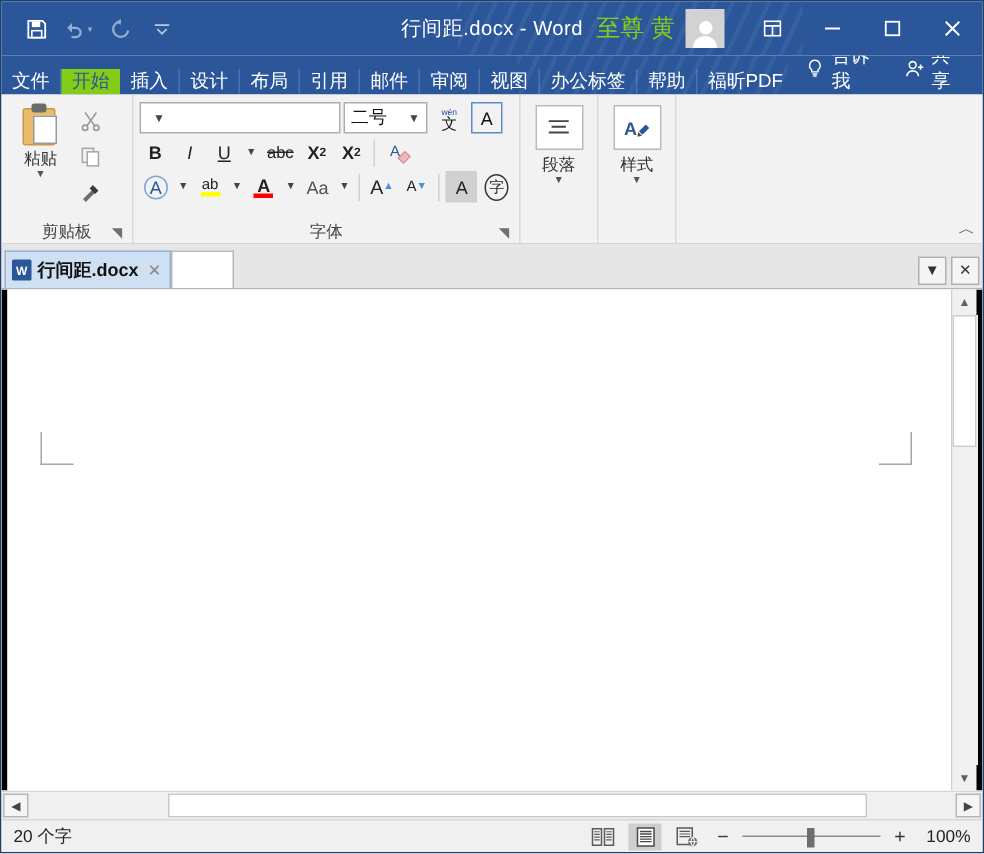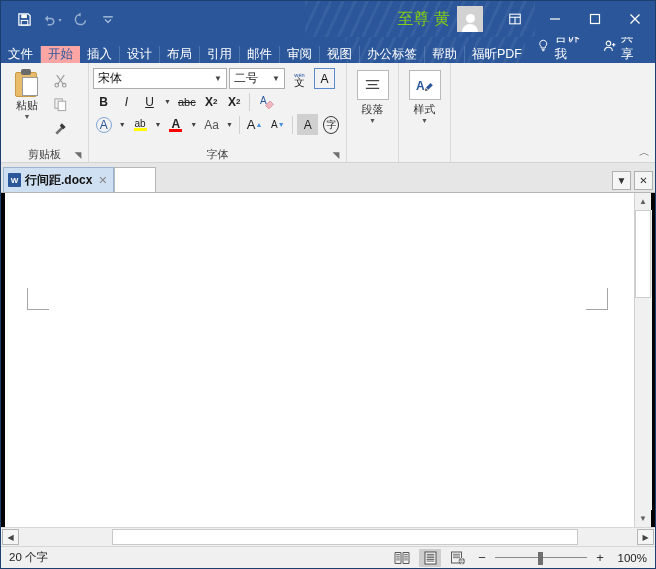--- a/index.html
+++ b/index.html
@@ -72,21 +72,21 @@
       rgba(255,255,255,0.05) 0px, rgba(255,255,255,0.05) 3px,
       rgba(0,0,0,0) 3px, rgba(0,0,0,0) 11px);
     pointer-events:none;
   }
   .rtab {
     color: #ffffff; font-size: 12.5px; padding: 0 7px;
     display: flex; align-items: center; cursor: pointer;
     border-right: 1px solid #4b73ad; white-space: nowrap;
   }
   .rtab:first-child { border-left: none; }
-  .rtab.active { background: #fca5a5; color: #2b579a; border-right: none; }
+  .rtab.active { background: #84cc16; color: #2b579a; border-right: none; }
   .rtab.noborder { border-right: none; }
   .tellme { display: flex; align-items: center; gap: 5px; color: #fff; font-size: 12.5px; padding: 0 8px; cursor: pointer; z-index:2;}
   .share { display: flex; align-items: center; gap: 4px; color: #fff; font-size: 12.5px; padding: 0 10px 0 4px; cursor: pointer; z-index:2;}
 
   
   .ribbon {
     background: #f2f2f2; height: 100px; flex: 0 0 100px;
     border-bottom: 1px solid #d4d4d4;
     display: flex; position: relative;
   }
@@ -285,20 +285,21 @@
           <path d="M8 0.6 5.2 2.8 8 5z" fill="#95aed0"></path>
         </svg>
       </div>
       <div class="qat-btn dim" title="自定义快速访问工具栏">
         <svg width="14" height="14" viewBox="0 0 16 16">
           <path d="M2.5 5.5h11M4.5 8.5l3.5 3.5 3.5-3.5" fill="none" stroke="#b9cbe4" stroke-width="1.3"></path>
         </svg>
       </div>
     </div>
 
+    <div class="title-text">行间距.docx  -  Word</div>
 
     <div class="tb-right">
       <span class="acct-name">至尊 黄</span>
       <div class="avatar">
         <div class="avatar-inner">
           <div class="h"></div>
             <div class="b"></div>
         </div>
       </div>
       <div class="win-btn" title="功能区显示选项">
@@ -398,21 +399,20 @@
         <span class="dlg-launcher">◥</span>
       </div>
     </div>
 
     <div class="rgroup grp-font">
       <div class="rgroup-body">
         <div class="font-rows">
 
           <div class="font-row">
             <div class="combo combo-name">
-              <span class="cv" title="字体">宋体</span>
               <span class="carr">▼</span>
             </div>
             <div class="combo combo-size">
               <span class="cv" title="字号">二号</span>
               <span class="carr">▼</span>
             </div>
             <div class="fbtn" title="拼音指南">
               <svg width="19" height="19" viewBox="0 0 20 20">
                 <text x="10" y="8" font-size="6" fill="#1f4e9c" text-anchor="middle" font-family="Liberation Sans">wén</text>
                 <text x="10" y="18" font-size="11" fill="#111" text-anchor="middle" font-family="DejaVu Sans">文</text>

